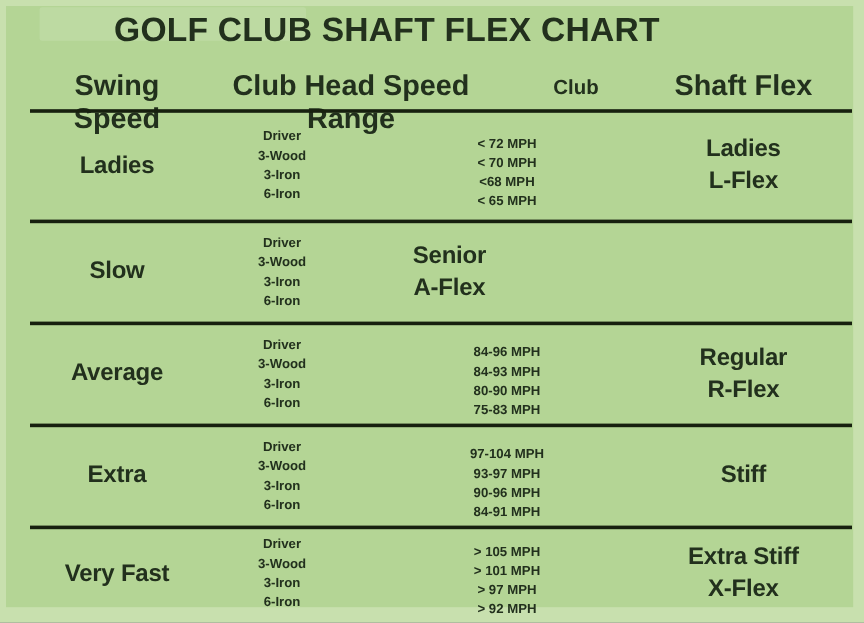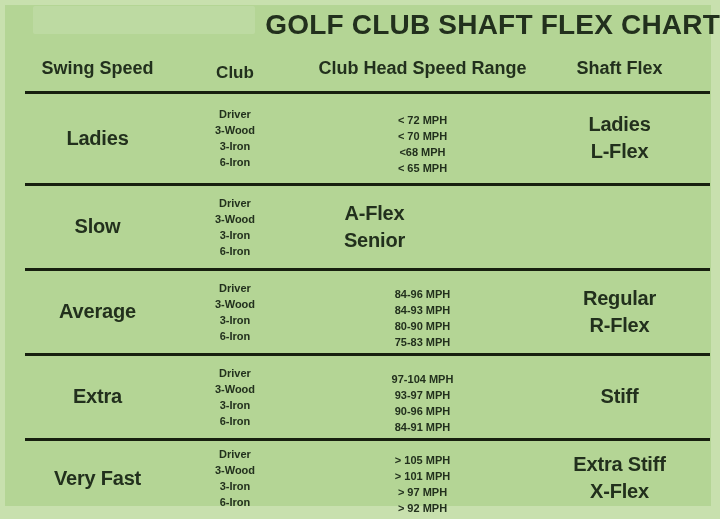--- a/index.html
+++ b/index.html
@@ -18,31 +18,31 @@
     z-index:0;
   }
   .bg-patch {
     position:absolute; left:33px; top:6px; width:222px; height:28px;
     background:rgba(255,255,255,0.13);
     border-radius:2px;
     z-index:1;
   }
   .title {
     position:absolute; left:95px; right:0; top:9px;
-    text-align:right;
+    text-align:left;
     font-size:28px; font-weight:bold; letter-spacing:0.2px;
     z-index:2;
   }
   .cols {
     position:absolute; left:25px; top:58px; width:685px;
     display:flex;
     z-index:2;
   }
   .hcell {
-    text-align:center; font-weight:bold; font-size:18px;
+    text-align:center; font-weight:bold; font-size:24px;
   }
   .hc1 { width:145px; }
   .hc2 { width:130px; font-size:17px; padding-top:5px; }
   .hc3 { width:245px; }
   .hc4 { width:165px; transform:translateX(-8px); }
   .divider {
     position:absolute; left:25px; width:685px; height:3px;
     background:#17200f;
     z-index:2;
   }
@@ -75,22 +75,22 @@
 <body>
 
 <div class="stage">
   <div class="bg-main"></div>
   <div class="bg-patch"></div>
 
   <div class="title">GOLF CLUB SHAFT FLEX CHART</div>
 
   <div class="cols">
     <div class="hcell hc1">Swing Speed</div>
+    <div class="hcell hc3">Club Head Speed Range</div>
     <div class="hcell hc2">Club</div>
-    <div class="hcell hc3">Club Head Speed Range</div>
     <div class="hcell hc4">Shaft Flex</div>
   </div>
 
   <div class="divider d1"></div>
   <div class="divider d2"></div>
   <div class="divider d3"></div>
   <div class="divider d4"></div>
   <div class="divider d5"></div>
 
   <div class="rows">
@@ -121,22 +121,22 @@
       <div class="cell c1">
         <span class="speed-label">Slow</span>
       </div>
       <div class="cell c2">
         <div class="small">Driver</div>
         <div class="small">3-Wood</div>
         <div class="small">3-Iron</div>
         <div class="small">6-Iron</div>
       </div>
       <div class="cell c4">
+        <div class="flex-line">Senior</div>
         <div class="flex-line">A-Flex</div>
-        <div class="flex-line">Senior</div>
       </div>
     </div>
 
     <div class="row r3">
       <div class="cell c1">
         <span class="speed-label">Average</span>
       </div>
       <div class="cell c2">
         <div class="small">Driver</div>
         <div class="small">3-Wood</div>

